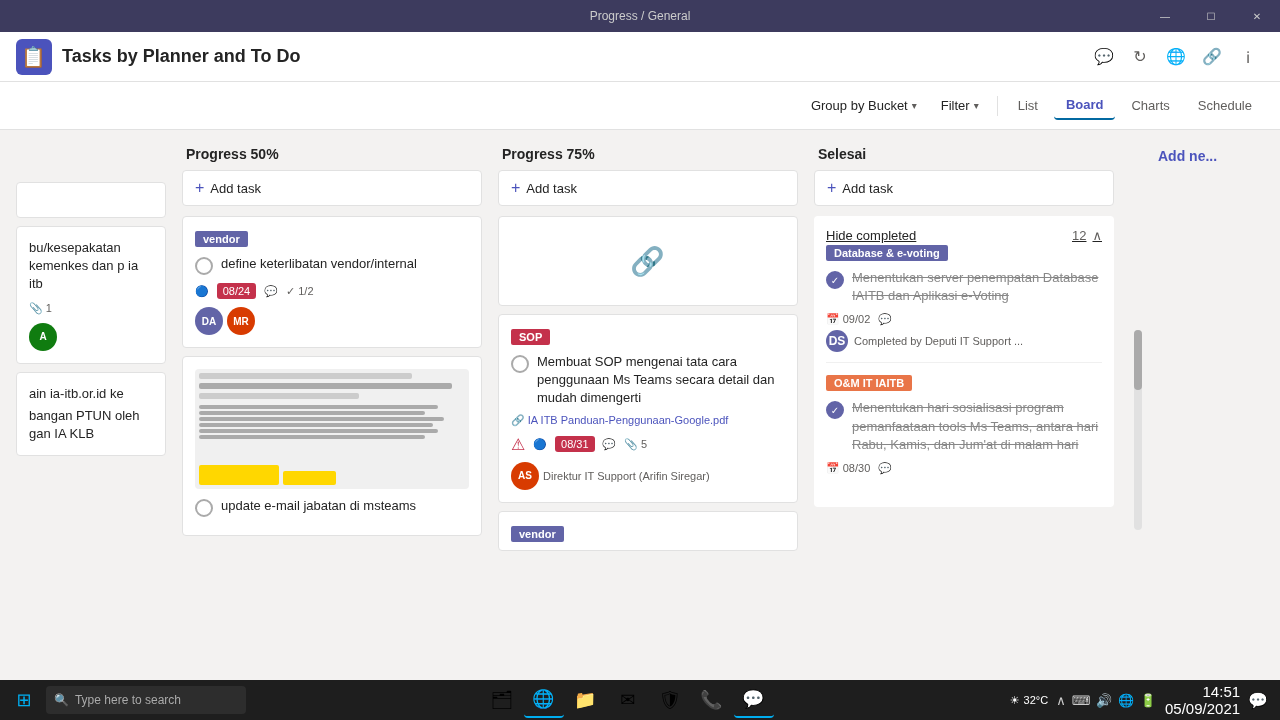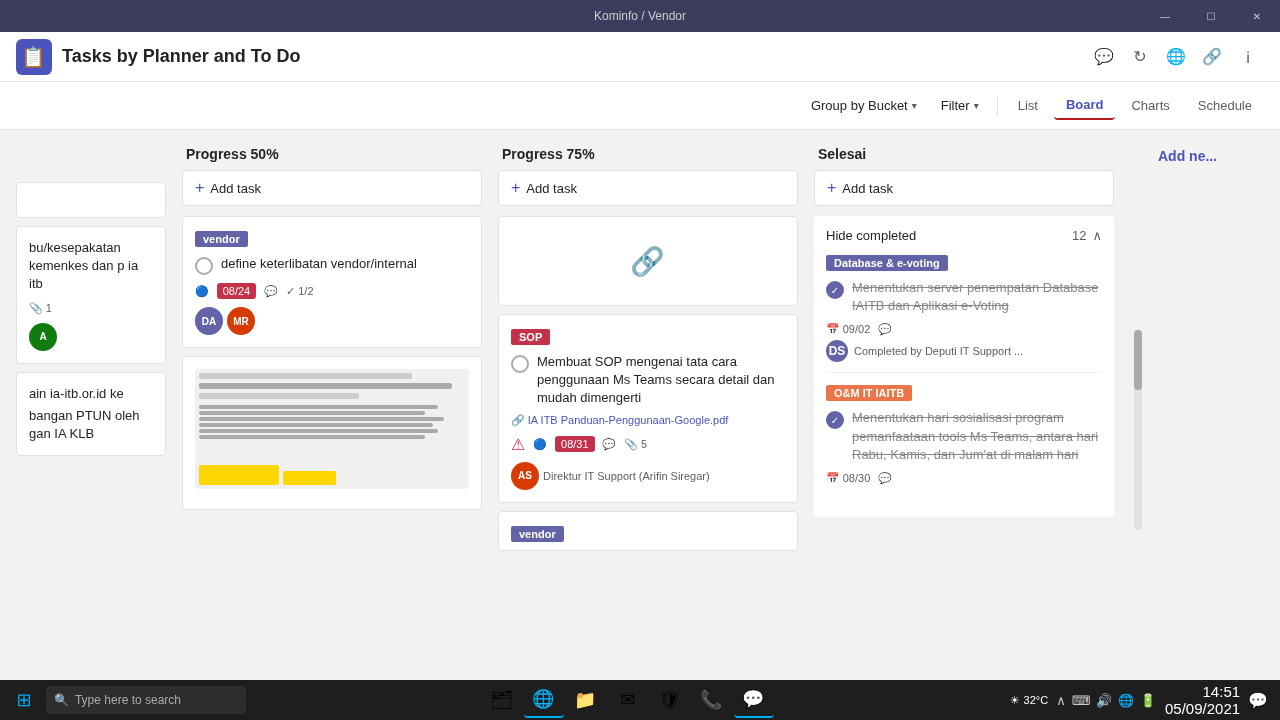--- a/index.html
+++ b/index.html
@@ -108,21 +108,21 @@
     .toolbar-sep { width: 1px; height: 20px; background: #e1e1e1; margin: 0 4px; }
     .view-btn {
       padding: 6px 12px;
       border-radius: 4px;
       cursor: pointer;
       font-size: 13px;
       color: #605e5c;
     }
     .view-btn.active {
       color: #4b53bc;
-      border-bottom: 2px solid #b91c1c;
+      border-bottom: 2px solid #0369a1;
       font-weight: 600;
     }
 
     
     .board-area {
       flex: 1;
       display: flex;
       overflow-x: auto;
       padding: 16px;
       gap: 16px;
@@ -289,21 +289,21 @@
       border-radius: 4px;
       padding: 12px;
       margin-bottom: 8px;
     }
     .completed-header {
       display: flex;
       align-items: center;
       justify-content: space-between;
       font-size: 13px;
       color: #242424;
-      margin-bottom: 10px;
+      text-decoration: underline;
     }
     .completed-count {
       font-size: 13px;
       color: #605e5c;
     }
 
     .completed-task {
       margin-bottom: 10px;
       border-bottom: 1px solid #f0f0f0;
       padding-bottom: 10px;
@@ -432,21 +432,21 @@
       background: #aaa;
       border-radius: 4px;
       position: absolute;
       top: 0;
     }
   </style>
 </head>
 <body>
 
 <div class="titlebar">
-  <span>Kominfo / Vendor</span>
+  <span>Progress / General</span>
   <div class="titlebar-controls">
     <div class="titlebar-btn">—</div>
     <div class="titlebar-btn">☐</div>
     <div class="titlebar-btn close">✕</div>
   </div>
 </div>
 
 <div class="app-header">
   <div class="app-logo">📋</div>
   <span class="app-title">Tasks by Planner and To Do</span>
@@ -535,20 +535,24 @@
             <div class="img-line dark" style="width:88%; height:4px;"></div>
             <div class="img-line dark" style="width:90%; height:4px;"></div>
             <div class="img-line dark" style="width:85%; height:4px;"></div>
           </div>
           <div style="margin-top:auto; display:flex; gap:4px; align-items:flex-end;">
             <div style="width:30%; height:20px; background:#ffd700; border-radius:2px;"></div>
             <div style="width:20%; height:14px; background:#ffd700; border-radius:2px;"></div>
           </div>
         </div>
       </div>
+      <div class="task-row">
+        <div class="task-circle"></div>
+        <span class="task-text">update e-mail jabatan di msteams</span>
+      </div>
     </div>
   </div>
 
   <div class="column">
     <div class="column-header">Progress 75%</div>
     <div class="add-task-btn">
       <span class="add-task-plus">+</span>
       <span>Add task</span>
     </div>
 

